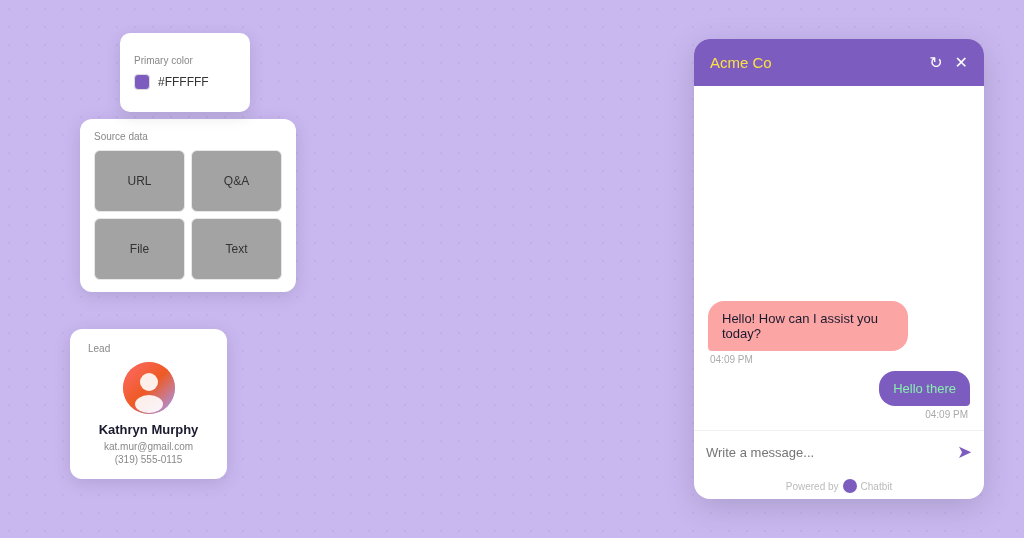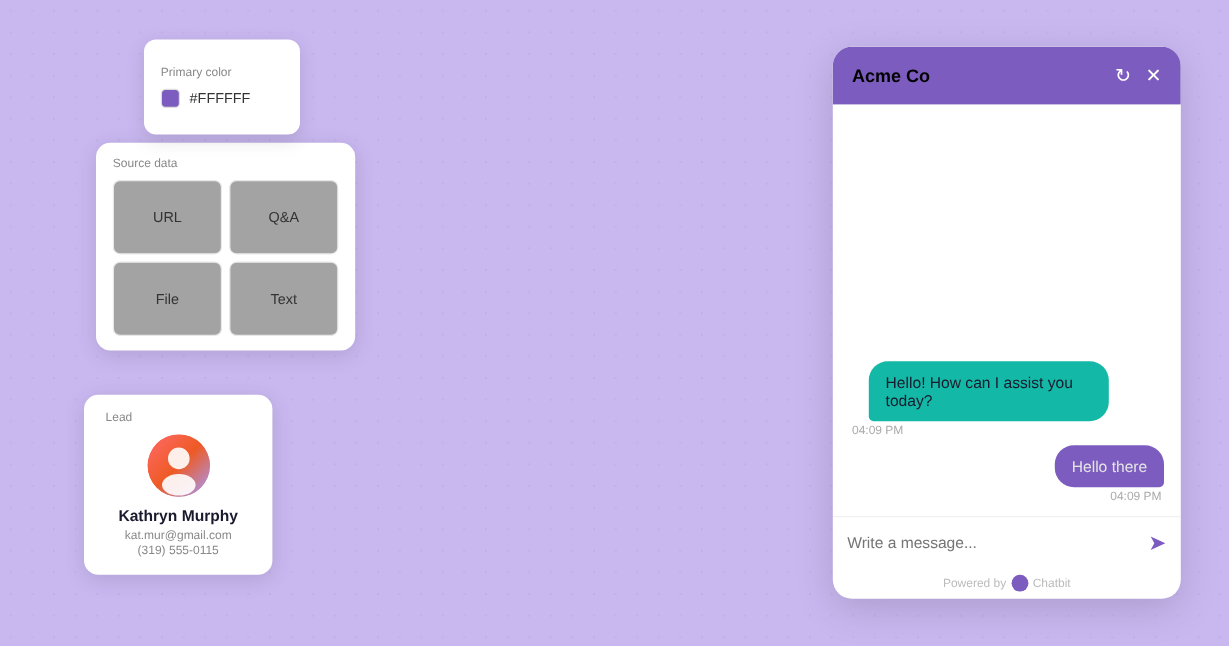--- a/index.html
+++ b/index.html
@@ -207,23 +207,23 @@
 
     .chat-header {
       background: #7c5cbf;
       padding: 14px 16px;
       display: flex;
       align-items: center;
       justify-content: space-between;
     }
 
     .chat-title {
-      color: #000000;
+      color: #fde047;
       font-size: 15px;
-      font-weight: 700;
+      font-weight: 400;
     }
 
     .chat-header-icons {
       display: flex;
       gap: 12px;
       align-items: center;
     }
 
     .chat-icon {
       color: #fff;
@@ -239,46 +239,45 @@
       justify-content: flex-end;
       gap: 6px;
       overflow: hidden;
     }
 
     .msg-bot {
       align-self: flex-start;
     }
 
     .msg-bubble-bot {
-      background: #14b8a6;
+      background: #fca5a5;
       border-radius: 16px 16px 16px 4px;
       padding: 10px 14px;
       font-size: 13px;
       color: #1a1a2e;
       max-width: 200px;
-      margin-left: 16px;
     }
 
     .msg-time {
       font-size: 10px;
       color: #aaa;
       margin-top: 3px;
       padding-left: 2px;
     }
 
     .msg-user {
       align-self: flex-end;
     }
 
     .msg-bubble-user {
       background: #7c5cbf;
       border-radius: 16px 16px 4px 16px;
       padding: 10px 14px;
       font-size: 13px;
-      color: #e5e5e5;
+      color: #86efac;
       max-width: 160px;
     }
 
     .msg-time-right {
       font-size: 10px;
       color: #aaa;
       margin-top: 3px;
       text-align: right;
       padding-right: 2px;
     }

